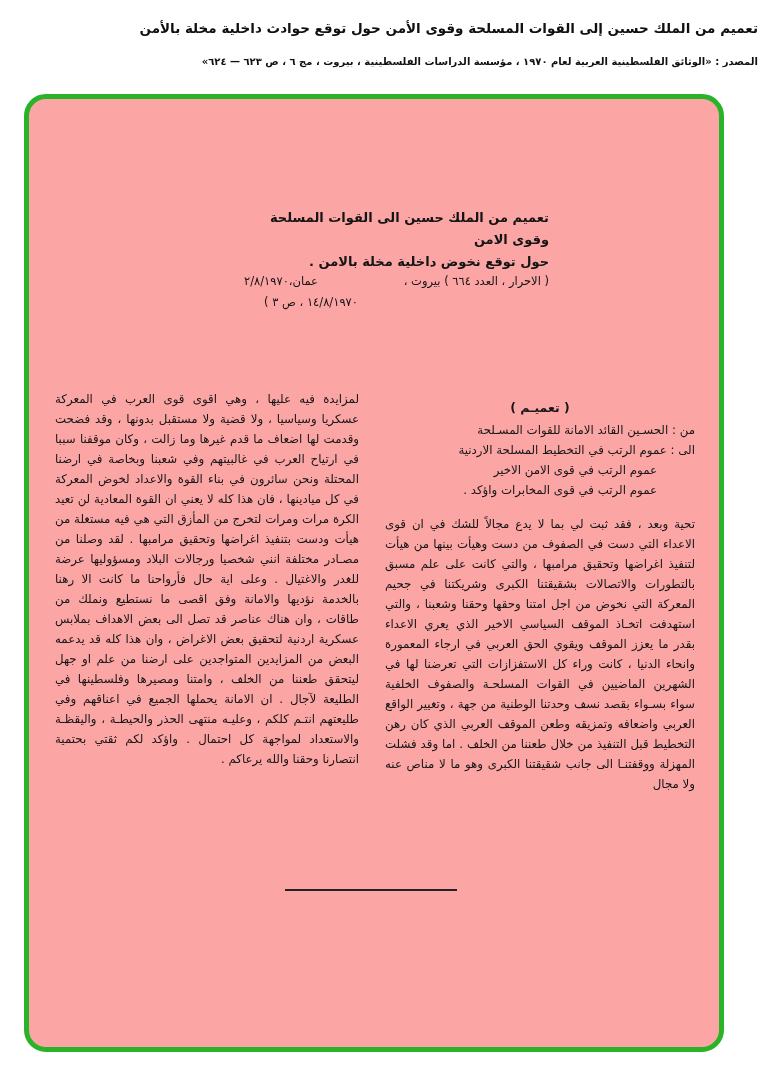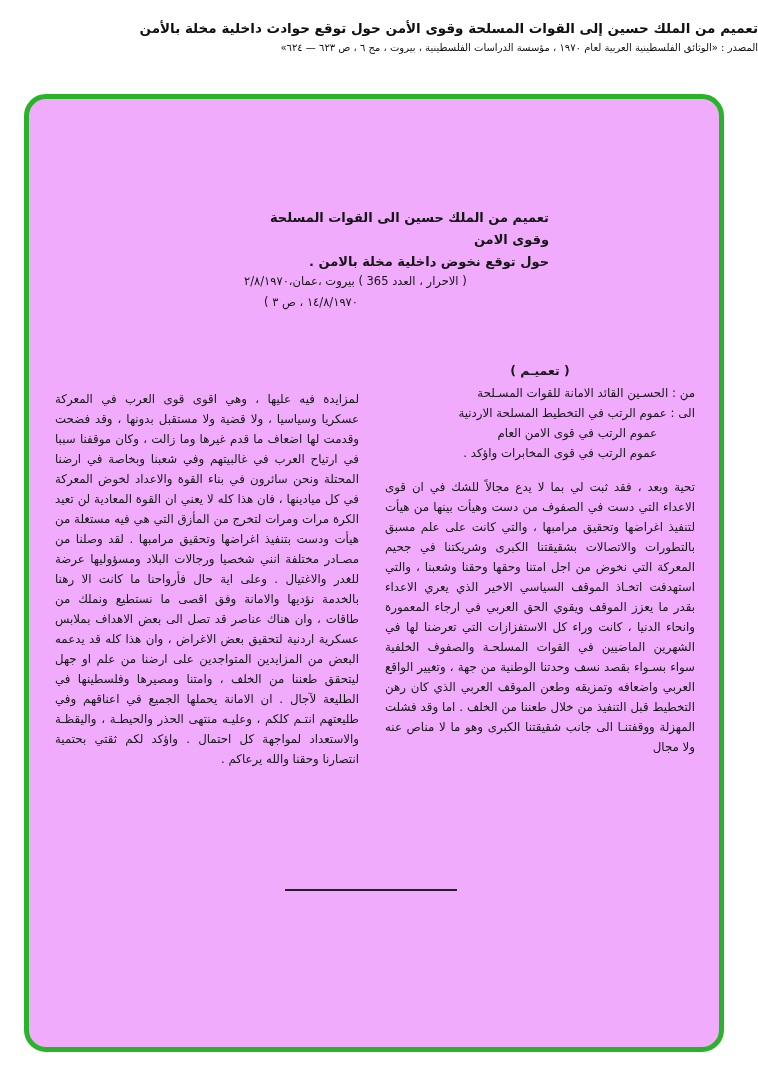--- a/index.html
+++ b/index.html
@@ -3,43 +3,43 @@
 <meta charset="utf-8">
 <style>
   html,body{margin:0;padding:0;}
   body{
     width:758px;height:1078px;position:relative;background:#ffffff;
     font-family:"DejaVu Sans", sans-serif;color:#1a1a1a;overflow:hidden;
   }
   
   .page-header{position:absolute;top:20px;left:0;right:0;text-align:right;direction:rtl;}
   .page-header .title{font-weight:bold;font-size:13.5px;letter-spacing:0;color:#101010;}
-  .page-header .source{font-weight:normal;font-size:10px;margin-top:6px;color:#101010;}
+  .page-header .source{font-weight:bold;font-size:10px;margin-top:20px;color:#101010;}
   
   .doc-frame{
     position:absolute;left:24px;top:94px;width:700px;height:958px;
-    border:5px solid #29b329;border-radius:22px;background:#f0abfc;box-sizing:border-box;
+    border:5px solid #29b329;border-radius:22px;background:#fca5a5;box-sizing:border-box;
   }
   .doc-inner{position:relative;width:100%;height:100%;direction:rtl;}
   
   .doc-title{
     position:absolute;top:108px;right:170px;width:300px;
     text-align:right;font-weight:bold;font-size:13px;line-height:22px;color:#141414;
   }
   .doc-citation{
     position:absolute;top:172px;right:170px;width:305px;
     font-size:11.5px;line-height:21px;color:#141414;
   }
-  .cit-row{display:flex;flex-direction:row-reverse;}
+  .cit-row{display:flex;flex-direction:row-reverse;justify-content:space-between;}
   .cit-line2{text-align:left;padding-left:20px;}
   
   .col{position:absolute;font-size:11.8px;line-height:20px;text-align:justify;color:#161616;}
   .col-right{top:262px;right:24px;width:310px;}
   .col-left{top:276px;left:26px;width:304px;}
-  .circular-heading{text-align:center;font-weight:bold;font-size:12.5px;margin-bottom:2px;}
+  .circular-heading{text-align:center;font-weight:bold;font-size:12.5px;margin-bottom:2px;margin-top:37px;}
   .line{text-align:right;}
   .line.indent{padding-right:38px;}
   .body-par{margin-top:14px;}
   
   .scan-rule{position:absolute;top:790px;right:262px;width:172px;height:2px;background:#222;}
 </style>
 </head>
 <body>
 
 <div class="page-header">
@@ -51,30 +51,30 @@
   <div class="doc-inner">
 
     <div class="doc-title">
       <div>تعميم من الملك حسين الى القوات المسلحة وقوى الامن</div>
       <div>حول توقع نخوض داخلية مخلة بالامن .</div>
     </div>
 
     <div class="doc-citation">
       <div class="cit-row">
         <span>عمان،٢/٨/١٩٧٠</span>
-        <span>( الاحرار ، العدد 365 ) بيروت ،</span>
+        <span>( الاحرار ، العدد ٦٦٤ ) بيروت ،</span>
       </div>
       <div class="cit-line2">١٤/٨/١٩٧٠ ، ص ٣ )</div>
     </div>
 
     <div class="col col-right">
       <div class="circular-heading">( تعميـم )</div>
       <div class="line">من :  الحسـين القائد الامانة للقوات المسـلحة</div>
       <div class="line">الى : عموم الرتب في التخطيط المسلحة الاردنية</div>
-      <div class="line indent">عموم الرتب في قوى الامن العام</div>
+      <div class="line indent">عموم الرتب في قوى الامن الاخير</div>
       <div class="line indent">عموم الرتب في قوى المخابرات واؤكد .</div>
       <div class="body-par">تحية وبعد ، فقد ثبت لي بما لا يدع مجالاً للشك في ان قوى الاعداء التي دست في الصفوف من دست وهيأت بينها من هيأت لتنفيذ اغراضها وتحقيق مرامبها ، والتي كانت على علم مسبق بالتطورات والاتصالات بشقيقتنا الكبرى وشريكتنا في جحيم المعركة التي نخوض من اجل امتنا وحقها وحقنا وشعبنا ، والتي استهدفت اتخـاذ الموقف السياسي الاخير الذي يعري الاعداء بقدر ما يعزز الموقف ويقوي الحق العربي في ارجاء المعمورة وانحاء الدنيا ، كانت وراء كل الاستفزازات التي تعرضنا لها في الشهرين الماضيين في القوات المسلحـة والصفوف الخلفية سواء بسـواء بقصد نسف وحدتنا الوطنية من جهة ، وتغيير الواقع العربي واضعافه وتمزيقه وطعن الموقف العربي الذي كان رهن التخطيط قبل التنفيذ من خلال طعننا من الخلف . اما وقد فشلت المهزلة ووقفتنـا الى جانب شقيقتنا الكبرى وهو ما لا مناص عنه ولا مجال</div>
     </div>
 
     <div class="col col-left">
       <div class="body-par">لمزايدة فيه عليها ، وهي اقوى قوى العرب في المعركة عسكريا وسياسيا ، ولا قضية ولا مستقبل بدونها ، وقد فضحت وقدمت لها اضعاف ما قدم غيرها وما زالت ، وكان موقفنا سببا في ارتياح العرب في غالبيتهم وفي شعبنا وبخاصة في ارضنا المحتلة ونحن سائرون في بناء القوة والاعداد لخوض المعركة في كل ميادينها ، فان هذا كله لا يعني ان القوة المعادية لن تعيد الكرة مرات ومرات لتخرج من المأزق التي هي فيه مستغلة من هيأت ودست بتنفيذ اغراضها وتحقيق مرامبها . لقد وصلنا من مصـادر مختلفة انني شخصيا ورجالات البلاد ومسؤوليها عرضة للغدر والاغتيال . وعلى اية حال فأرواحنا ما كانت الا رهنا بالخدمة نؤديها والامانة وفق اقصى ما نستطيع ونملك من طاقات ، وان هناك عناصر قد تصل الى بعض الاهداف بملابس عسكرية اردنية لتحقيق بعض الاغراض ، وان هذا كله قد يدعمه البعض من المزايدين المتواجدين على ارضنا من علم او جهل ليتحقق طعننا من الخلف ، وامتنا ومصيرها وفلسطينها في الطليعة لآجال . ان الامانة يحملها الجميع في اعناقهم وفي طليعتهم انتـم كلكم ، وعليـه منتهى الحذر والحيطـة ، واليقظـة والاستعداد لمواجهة كل احتمال . واؤكد لكم ثقتي بحتمية انتصارنا وحقنا والله يرعاكم .</div>
     </div>
 
     <div class="scan-rule"></div>
 

